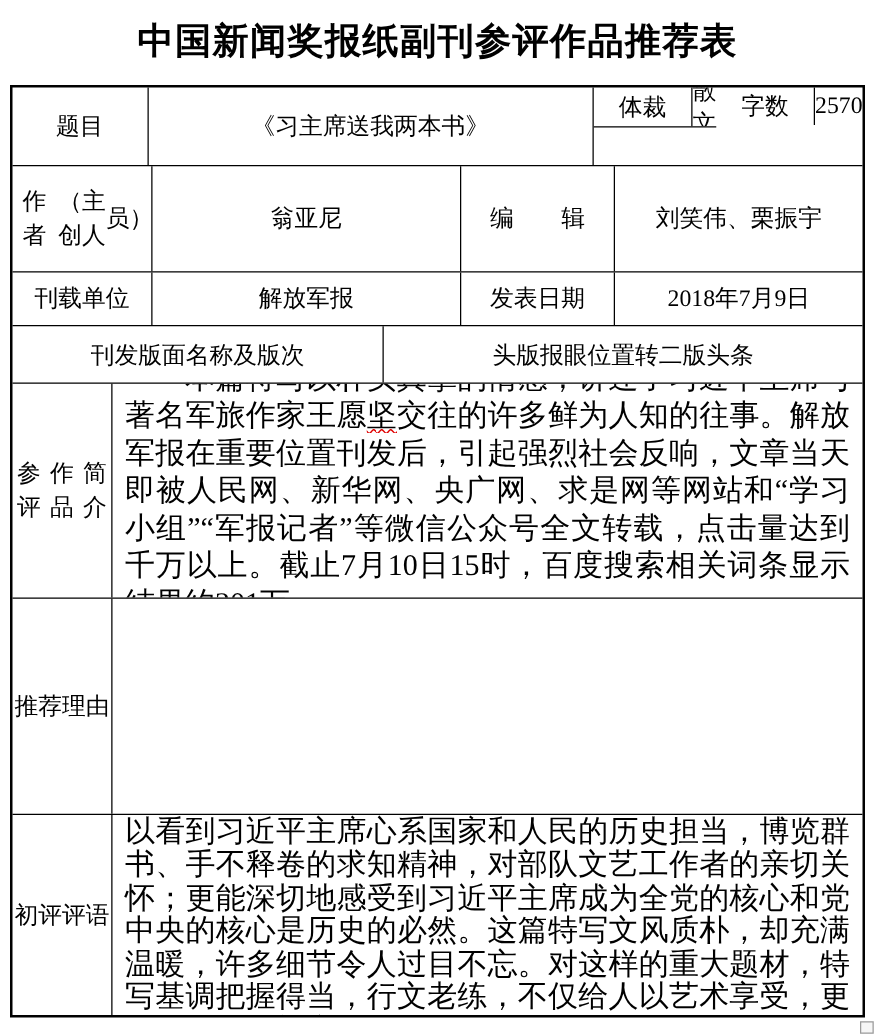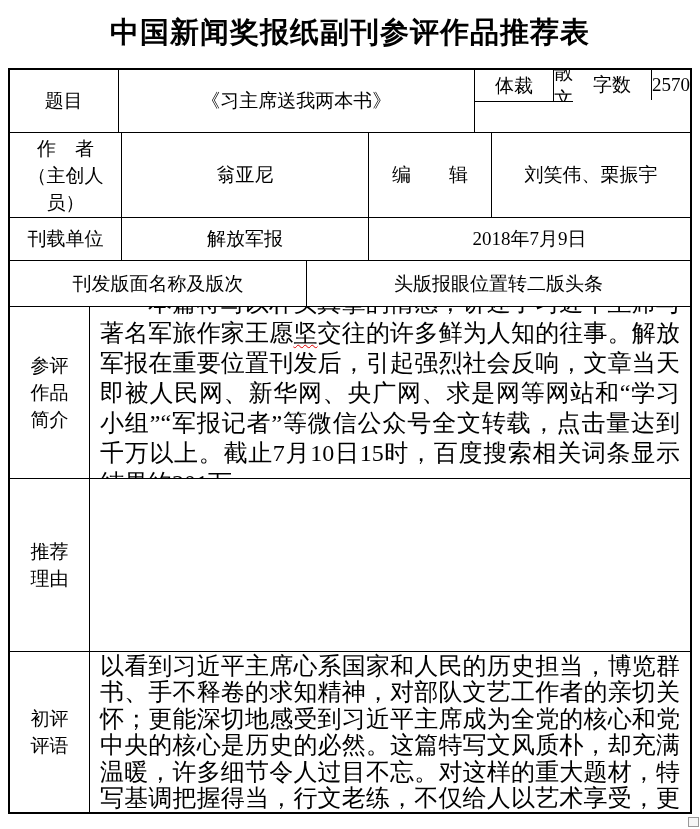--- a/index.html
+++ b/index.html
@@ -24,21 +24,21 @@
   .row.last { border-bottom: none; }
   .cell {
     border-right: 1px solid #000;
     display: flex; align-items: center; justify-content: center;
     text-align: center; font-size: 19px; overflow: hidden;
   }
   .cell.last { border-right: none; }
   .vstack { display: flex; flex-direction: row; }
   .subrow { display: flex; width: 100%; border-bottom: 1px solid #000; }
   .subrow.last { border-bottom: none; }
-  .label-stack { flex-direction: column; line-height: 27px; }
+  .label-stack { flex-direction: row; line-height: 27px; }
   .ptext {
     width: 100%; padding: 0 10px;
     font-size: 24px; text-align: justify; text-indent: 2em;
     overflow: hidden;
   }
   .ptext.lh30 { line-height: 30px; }
   .ptext.lh28 { line-height: 28.5px; }
   .ptext.lh26 { line-height: 26.5px; }
   .squiggle {
     text-decoration: underline;
@@ -82,20 +82,21 @@
       <span>员）</span>
     </div>
     <div class="cell" style="width:247px">翁亚尼</div>
     <div class="cell" style="width:123px">编　　辑</div>
     <div class="cell last" style="flex:1">刘笑伟、栗振宇</div>
   </div>
 
   <div class="row" style="height:43px">
     <div class="cell" style="width:112px">刊载单位</div>
     <div class="cell" style="width:247px">解放军报</div>
+    <div class="cell" style="width:123px">发表日期</div>
     <div class="cell last" style="flex:1">2018年7月9日</div>
   </div>
 
   <div class="row" style="height:46px">
     <div class="cell" style="width:297px">刊发版面名称及版次</div>
     <div class="cell last" style="flex:1">头版报眼位置转二版头条</div>
   </div>
 
   <div class="row" style="height:172px">
     <div class="cell label-stack" style="width:80px">

